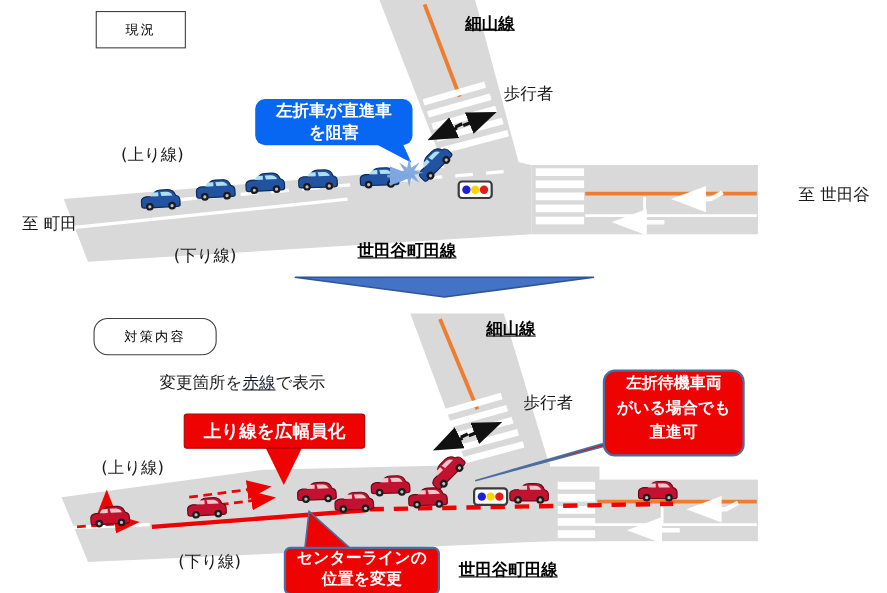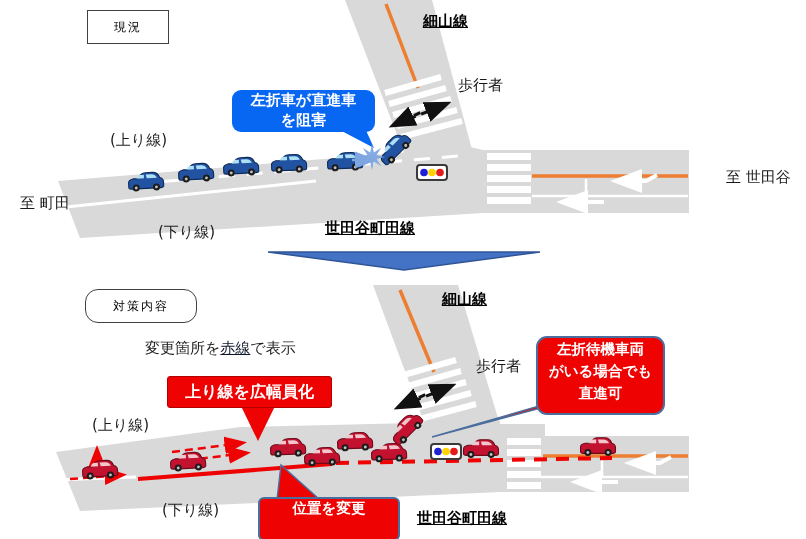--- a/index.html
+++ b/index.html
@@ -8,21 +8,21 @@
   .stage svg{position:absolute;left:0;top:0;}
   .lbl{position:absolute;white-space:nowrap;color:#1a1a1a;font-size:15px;line-height:1.2;}
   .roadname{font-weight:bold;text-decoration:underline;color:#000;text-align:right;}
   .titlebox{position:absolute;border:1.6px solid #404040;background:#fff;color:#000;
             display:flex;align-items:center;justify-content:center;font-size:12px;letter-spacing:2px;}
   .callout{position:absolute;color:#fff;font-weight:bold;text-align:center;
            display:flex;flex-direction:column;align-items:center;justify-content:flex-start;}
   .co-blue{background:#0767f2;border-radius:9px;font-size:15px;line-height:20px;}
   .co-red{background:#ee0202;}
   .co-widen{border:1px solid #b30000;border-radius:3px;font-size:16px;line-height:29px;}
-  .co-wait{border:2.5px solid #4a6e9e;border-radius:11px;font-size:14.5px;line-height:22px;}
+  .co-wait{border:2.5px solid #4a6e9e;border-radius:11px;font-size:14.5px;line-height:22px;margin-left:12px;}
   .co-center{border:2px solid #4a6e9e;border-radius:6px;font-size:14.5px;line-height:19px;}
   .note{font-size:15px;color:#1a1a1a;}
   .note .hl{color:#0f172a;text-decoration:underline;}
 </style>
 </head>
 <body>
 
 <div class="stage">
 
 <svg width="806" height="539" viewBox="0 0 806 539">
@@ -197,17 +197,18 @@
 <div class="callout co-red co-widen" style="left:167px;top:376px;width:163px;height:30px;">上り線を広幅員化</div>
 <div class="callout co-red co-wait" style="left:536px;top:336px;width:125px;height:75px;">
   <span>左折待機車両</span>
   <span>がいる場合でも</span>
   <span>直進可</span>
 </div>
 <div class="lbl" style="left:476px;top:357px;">歩行者</div>
 <div class="lbl" style="left:92px;top:416px;">(上り線)</div>
 <div class="lbl" style="left:162px;top:501px;">(下り線)</div>
 <div class="callout co-red co-center" style="left:258px;top:497px;width:138px;height:40px;">
+  <span>センターラインの</span>
   <span>位置を変更</span>
 </div>
 <div class="lbl roadname" style="left:417px;top:509px;">世田谷町田線</div>
 
 </div>
 
 </body></html>

